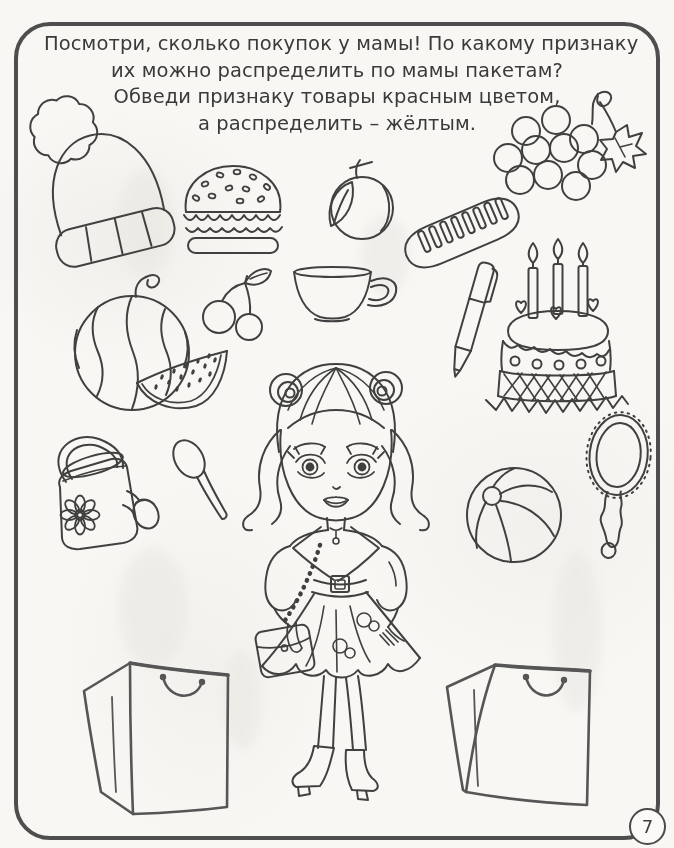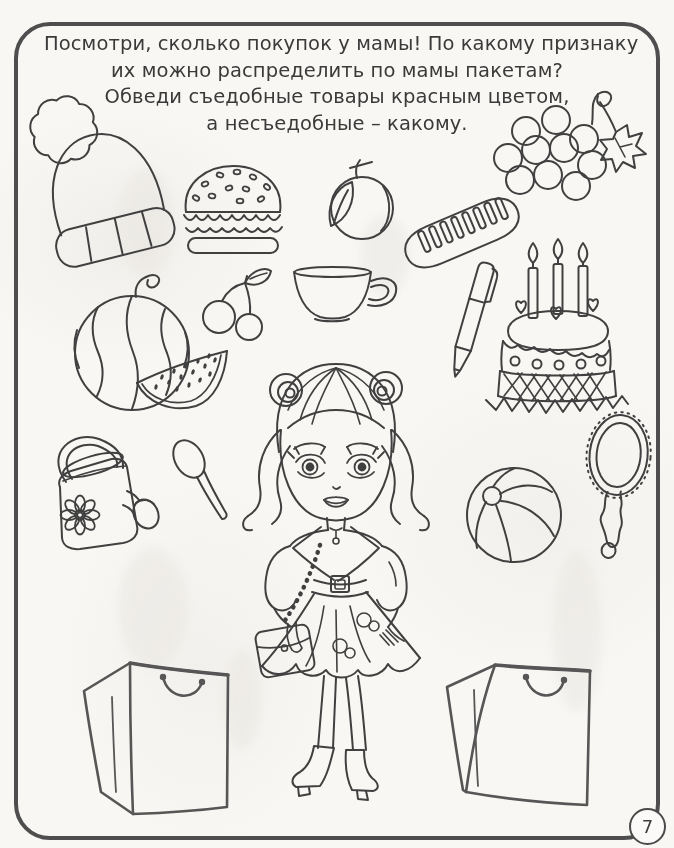--- a/index.html
+++ b/index.html
@@ -40,22 +40,22 @@
   <div class="ghost" style="left:360px;top:215px;width:50px;height:80px;"></div>
   <div class="ghost" style="left:118px;top:548px;width:70px;height:120px;"></div>
   <div class="ghost" style="left:552px;top:552px;width:50px;height:160px;"></div>
   <div class="ghost" style="left:222px;top:650px;width:40px;height:100px;"></div>
 
   <div class="frame"></div>
 
   <div class="title">
     <div>Посмотри, сколько покупок у мамы! По какому признаку</div>
     <div>их можно распределить по мамы пакетам?</div>
-    <div>Обведи съедобные товары красным цветом,</div>
-    <div>а несъедобные – какому.</div>
+    <div>Обведи признаку товары красным цветом,</div>
+    <div>а распределить – жёлтым.</div>
   </div>
 
   <svg class="art" width="674" height="848" viewBox="0 0 674 848">
     <g fill="none" stroke="#404040" stroke-width="2" stroke-linecap="round" stroke-linejoin="round">
 
       <g transform="translate(-12,-8) rotate(-14 115 200)">
         <path d="M122,130 A14 14 0 0 1 113.2,151.2 A14 14 0 0 1 92,160 A14 14 0 0 1 70.8,151.2 A14 14 0 0 1 62,130 A14 14 0 0 1 70.8,108.8 A14 14 0 0 1 92,100 A14 14 0 0 1 113.2,108.8 A14 14 0 0 1 122,130 Z"></path>
         <path d="M64,232 C58,172 86,142 116,142 C148,142 174,174 170,232"></path>
         <rect x="56" y="228" width="120" height="38" rx="17"></rect>
         <path d="M90,230 L87,264 M120,229 L119,265 M148,229 L149,264"></path>

